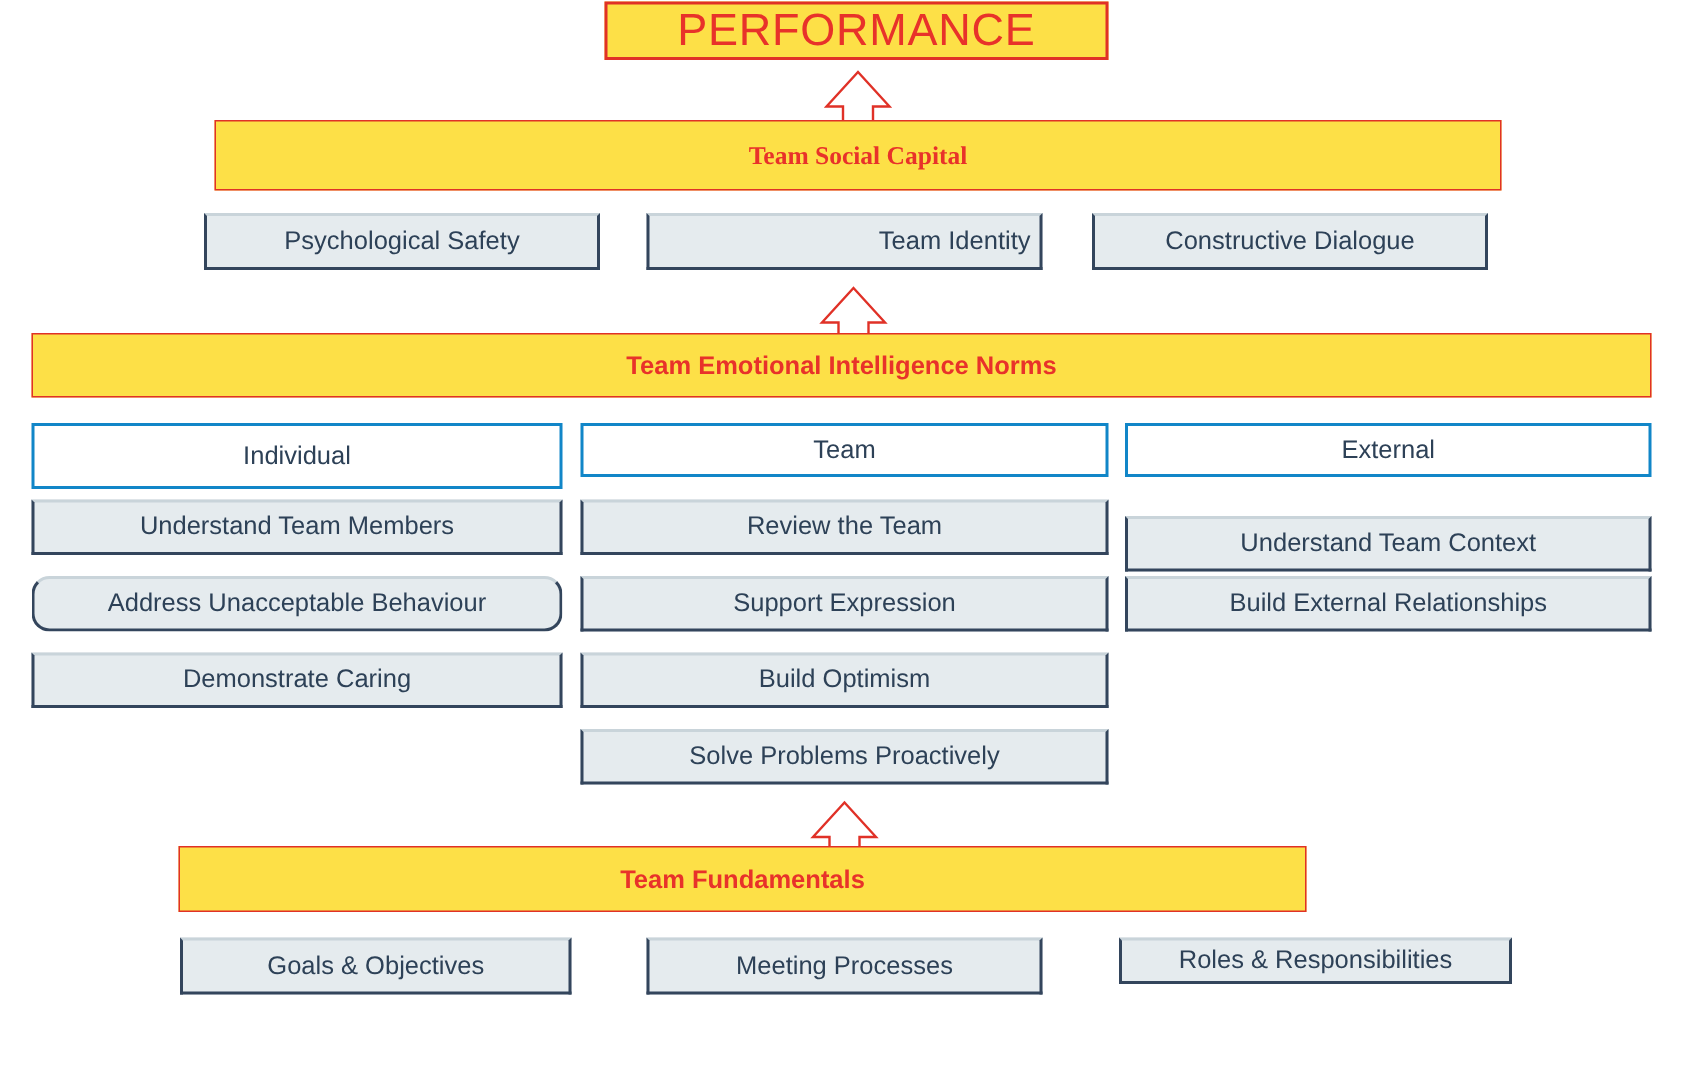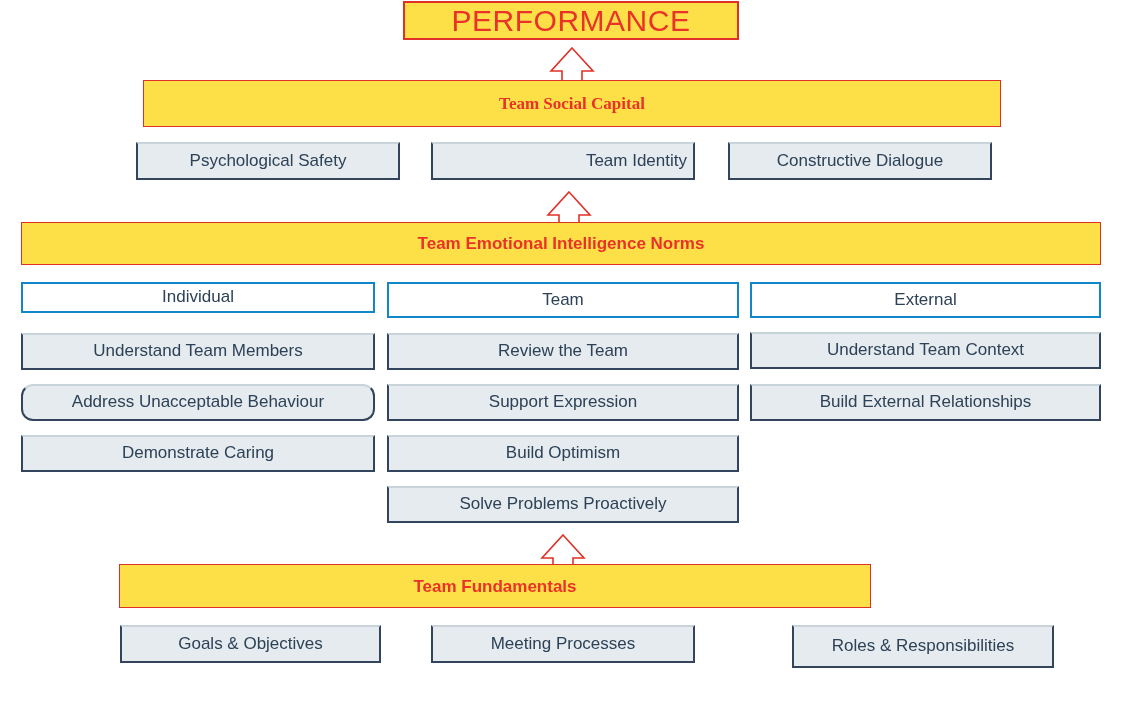--- a/index.html
+++ b/index.html
@@ -111,21 +111,21 @@
   <div class="abs uparrow" style="left:545px; top:190px; width:48px; height:36px;">
     <svg width="48" height="36" viewBox="0 0 48 36">
       <path d="M24 2 L45 25 L34 25 L34 35 L14 35 L14 25 L3 25 Z" fill="#ffffff" stroke="#e03127" stroke-width="1.6" stroke-linejoin="miter"></path>
     </svg>
   </div>
 
   <div class="abs redbox thin" style="left:21px; top:222px; width:1080px; height:43px;">
     <span class="redband-title">Team Emotional Intelligence Norms</span>
   </div>
 
-  <div class="abs bluebox" style="left:21px; top:282px; width:354px; height:31px;">
+  <div class="abs bluebox" style="left:21px; top:282px; width:354px; height:44px;">
     <span>Individual</span>
   </div>
   <div class="abs bluebox" style="left:387px; top:282px; width:352px; height:36px;">
     <span>Team</span>
   </div>
   <div class="abs bluebox" style="left:750px; top:282px; width:351px; height:36px;">
     <span>External</span>
   </div>
 
   <div class="abs greybox" style="left:21px; top:333px; width:354px; height:37px;">
@@ -144,21 +144,21 @@
   <div class="abs greybox" style="left:387px; top:384px; width:352px; height:37px;">
     <span>Support Expression</span>
   </div>
   <div class="abs greybox" style="left:387px; top:435px; width:352px; height:37px;">
     <span>Build Optimism</span>
   </div>
   <div class="abs greybox" style="left:387px; top:486px; width:352px; height:37px;">
     <span>Solve Problems Proactively</span>
   </div>
 
-  <div class="abs greybox" style="left:750px; top:332px; width:351px; height:37px;">
+  <div class="abs greybox" style="left:750px; top:344px; width:351px; height:37px;">
     <span>Understand Team Context</span>
   </div>
   <div class="abs greybox" style="left:750px; top:384px; width:351px; height:37px;">
     <span>Build External Relationships</span>
   </div>
 
   <div class="abs uparrow" style="left:539px; top:533px; width:48px; height:36px;">
     <svg width="48" height="36" viewBox="0 0 48 36">
       <path d="M24 2 L45 25 L34 25 L34 35 L14 35 L14 25 L3 25 Z" fill="#ffffff" stroke="#e03127" stroke-width="1.6" stroke-linejoin="miter"></path>
     </svg>
@@ -167,17 +167,17 @@
   <div class="abs redbox thin" style="left:119px; top:564px; width:752px; height:44px;">
     <span class="redband-title">Team Fundamentals</span>
   </div>
 
   <div class="abs greybox" style="left:120px; top:625px; width:261px; height:38px;">
     <span>Goals &amp; Objectives</span>
   </div>
   <div class="abs greybox" style="left:431px; top:625px; width:264px; height:38px;">
     <span>Meeting Processes</span>
   </div>
-  <div class="abs greybox" style="left:746px; top:625px; width:262px; height:43px;margin-left:46px;">
+  <div class="abs greybox" style="left:746px; top:625px; width:262px; height:31px;">
     <span>Roles &amp; Responsibilities</span>
   </div>
 
 </div>
 
 </body></html>

